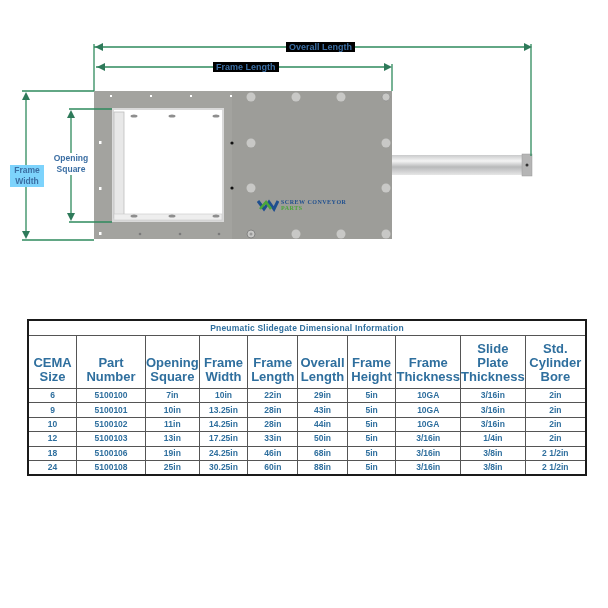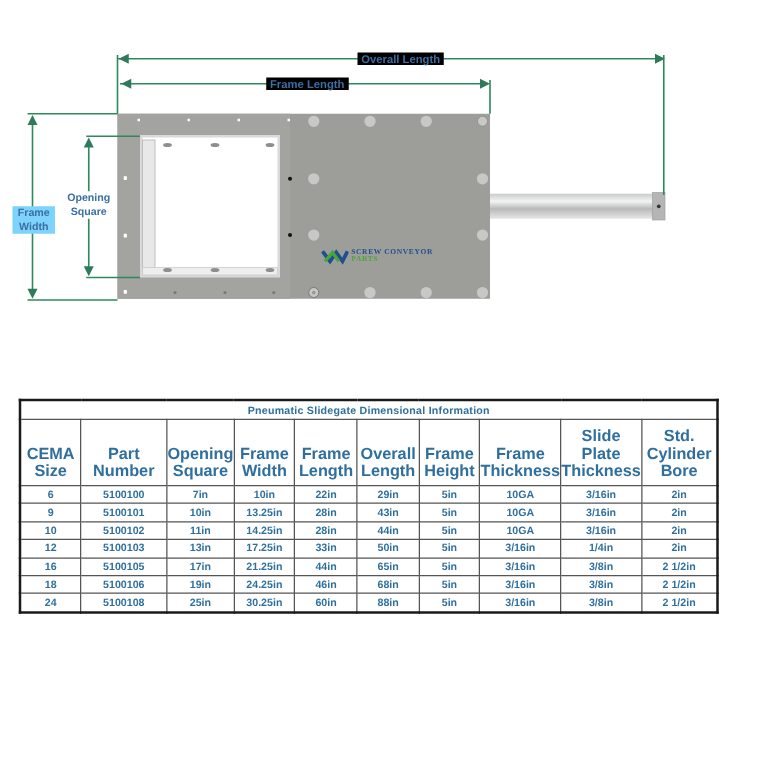--- a/index.html
+++ b/index.html
@@ -1,20 +1,20 @@
 <!DOCTYPE html>
 <html><head>
 <meta charset="utf-8">
 <style>
   html, body { margin:0; padding:0; background:#ffffff; }
   body { width:608px; height:608px; position:relative; overflow:hidden; font-family:"Liberation Sans", sans-serif; }
   .dimlbl { position:absolute; color:#3b6ea3; font-weight:bold; font-size:9px; background:#000000; padding:0 3px; white-space:nowrap; line-height:10px; }
   .sidelbl { position:absolute; color:#3b6ea3; font-weight:bold; font-size:8.5px; text-align:center; line-height:11px; }
   svg.diagram { position:absolute; left:0; top:0; }
-  table.spec { position:absolute; left:15px; top:319px; width:560px; border-collapse:collapse; border:2px solid #1a1a1a; }
+  table.spec { position:absolute; left:27px; top:319px; width:560px; border-collapse:collapse; border:2px solid #1a1a1a; }
   table.spec td, table.spec th { border:1px solid #555; color:#2f6f9e; font-weight:bold; font-size:8.5px; text-align:center; padding:0; }
   table.spec .title { height:14px; font-size:8.5px; color:#2f6f9e; letter-spacing:0.2px; }
   table.spec .head th { height:48px; vertical-align:bottom; padding-bottom:4px; line-height:14px; font-size:13px; }
   table.spec tbody td { height:13.4px; line-height:13px; }
   table.spec tbody tr.thick td { border-top:2px solid #444; }
   .logo { position:absolute; left:257px; top:198px; display:flex; align-items:center; gap:2px; }
   .logo-text { font-family:"Liberation Serif", serif; font-size:6px; font-weight:bold; line-height:6px; }
   .logo-line1 { color:#1f4f8f; letter-spacing:0.5px; }
   .logo-line2 { color:#4aa63a; letter-spacing:0.5px; }
 </style>
@@ -210,32 +210,20 @@
         <td>13in</td>
         <td>17.25in</td>
         <td>33in</td>
         <td>50in</td>
         <td>5in</td>
         <td>3/16in</td>
         <td>1/4in</td>
         <td>2in</td>
       </tr>
       <tr>
-        <td>16</td>
-        <td>5100105</td>
-        <td>17in</td>
-        <td>21.25in</td>
-        <td>44in</td>
-        <td>65in</td>
-        <td>5in</td>
-        <td>3/16in</td>
-        <td>3/8in</td>
-        <td>2 1/2in</td>
-      </tr>
-      <tr>
         <td>18</td>
         <td>5100106</td>
         <td>19in</td>
         <td>24.25in</td>
         <td>46in</td>
         <td>68in</td>
         <td>5in</td>
         <td>3/16in</td>
         <td>3/8in</td>
         <td>2 1/2in</td>

